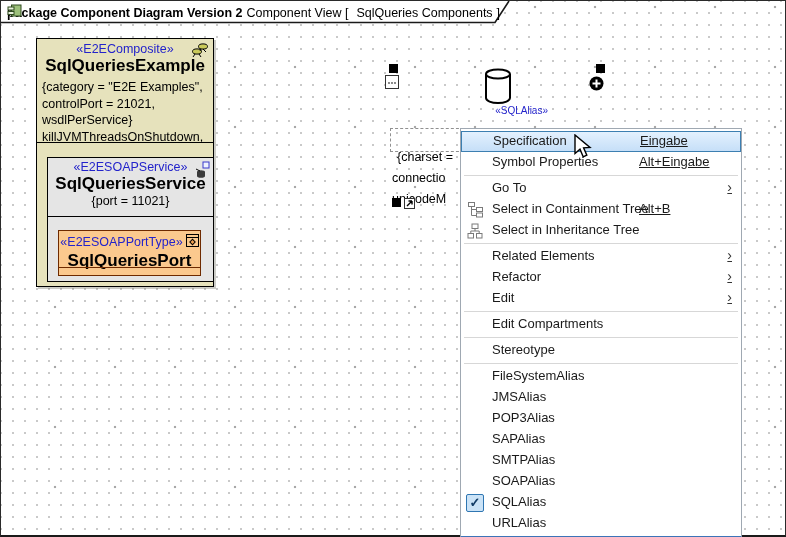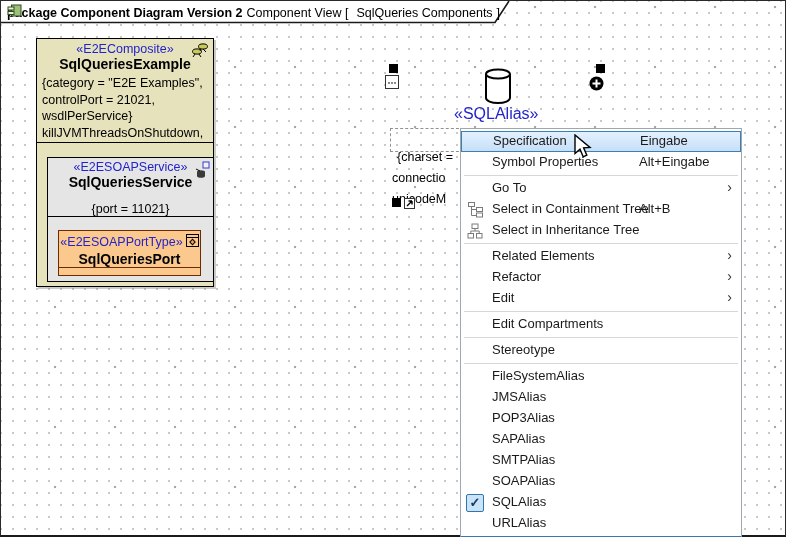--- a/index.html
+++ b/index.html
@@ -15,48 +15,48 @@
   }
   
   #header-tab { position:absolute; left:0; top:0; width:510px; height:23px; z-index:5; }
   #header-tab svg { position:absolute; left:0; top:0; }
   #header-text { position:absolute; left:6px; top:3px; height:17px; display:flex; align-items:center; gap:4px; font-size:12.5px; color:#000; white-space:nowrap; }
   .hdr-bold { font-weight:bold; }
   
   .uml-box { position:absolute; border:1px solid #000; box-shadow:2px 2px 0 rgba(110,110,95,0.35); }
   #composite-box { left:35px; top:37px; width:178px; height:249px; background:#E6E2BC; }
   .stereo { color:#2323CB; font-size:12.5px; text-align:center; }
-  .uml-name { font-weight:bold; font-size:14px; text-align:center; color:#000; }
+  .uml-name { font-weight:bold; font-size:17px; text-align:center; color:#000; }
   #composite-props { margin-top:3px; padding:0 5px; font-size:12.5px; line-height:16.5px; color:#000; }
   .divider { position:absolute; left:0; right:0; height:1px; background:#000; }
   #composite-icon { position:absolute; right:4px; top:3px; }
   #service-box { left:10px; top:118px; width:167px; height:125px; background:#e5e5e5; border:1px solid #000; position:absolute; }
   #service-icon { position:absolute; right:3px; top:3px; }
-  #service-prop { font-size:12.5px; text-align:center; margin-top:12px; color:#000; }
+  #service-prop { font-size:12.5px; text-align:center; margin-top:0; color:#000; }
   #port-box { position:absolute; left:10px; top:72px; width:143px; height:46px; background:#FBC98E; border:1.5px solid #6E2A00; }
   .stereo-row { display:flex; justify-content:center; align-items:center; gap:3px; padding-top:2px; }
   
   #db-icon { position:absolute; left:481px; top:66px; z-index:2; }
-  #sql-alias-label { position:absolute; left:453px; top:104px; width:94px; text-align:left; font-size:16px; color:#2323CB; z-index:2; }
+  #sql-alias-label { position:absolute; left:453px; top:104px; width:94px; text-align:right; font-size:10px; color:#2323CB; z-index:2; }
   .handle { position:absolute; width:9px; height:9px; background:#000; z-index:10; }
   .mini-btn { position:absolute; z-index:10; }
   #dashed-rect { position:absolute; left:389px; top:127px; width:74px; height:24px; border:1px dashed #909090; z-index:2; }
   #tagged-text { position:absolute; left:391px; top:146px; width:68px; font-size:12.5px; line-height:21px; color:#000; white-space:nowrap; z-index:2; }
   #tagged-text span { display:block; }
   #tagged-text span:first-child { padding-left:5px; }
   
   #context-menu {
     position:absolute; left:459px; top:127px; width:282px; z-index:50;
     background:#ffffff; border:1px solid #9FA8B2; border-bottom:2px solid #3D74B8;
     padding:2px 0; font-size:13px; color:#1a1a1a;
   }
   .menu-item { position:relative; height:21px; line-height:20px; padding-left:31px; white-space:nowrap; }
   .menu-item.hl { background:linear-gradient(#E3F1FE, #C6DFF8); border:1px solid #3C7FB1; line-height:18px; }
   .mi-icon { position:absolute; left:3px; top:1px; width:22px; height:19px; display:flex; align-items:center; justify-content:center; }
-  .mi-right { position:absolute; left:178px; top:0; }
+  .mi-right { position:absolute; left:178px; top:0;text-decoration:underline; }
   .mi-right.arrow { left:auto; right:9px; font-size:14px; color:#333; top:-1px; }
   .menu-sep { height:1px; background:#D7D7D7; margin:2px 3px; }
   .chk-box { width:18px; height:18px; background:#CBE3F7; border:1px solid #2F76B2; border-radius:2px; display:flex; align-items:center; justify-content:center; color:#123C66; font-size:13px; font-weight:bold; }
   
   #cursor { position:absolute; left:570px; top:133px; z-index:100; }
 </style>
 </head>
 <body>
 
 <div id="canvas">

